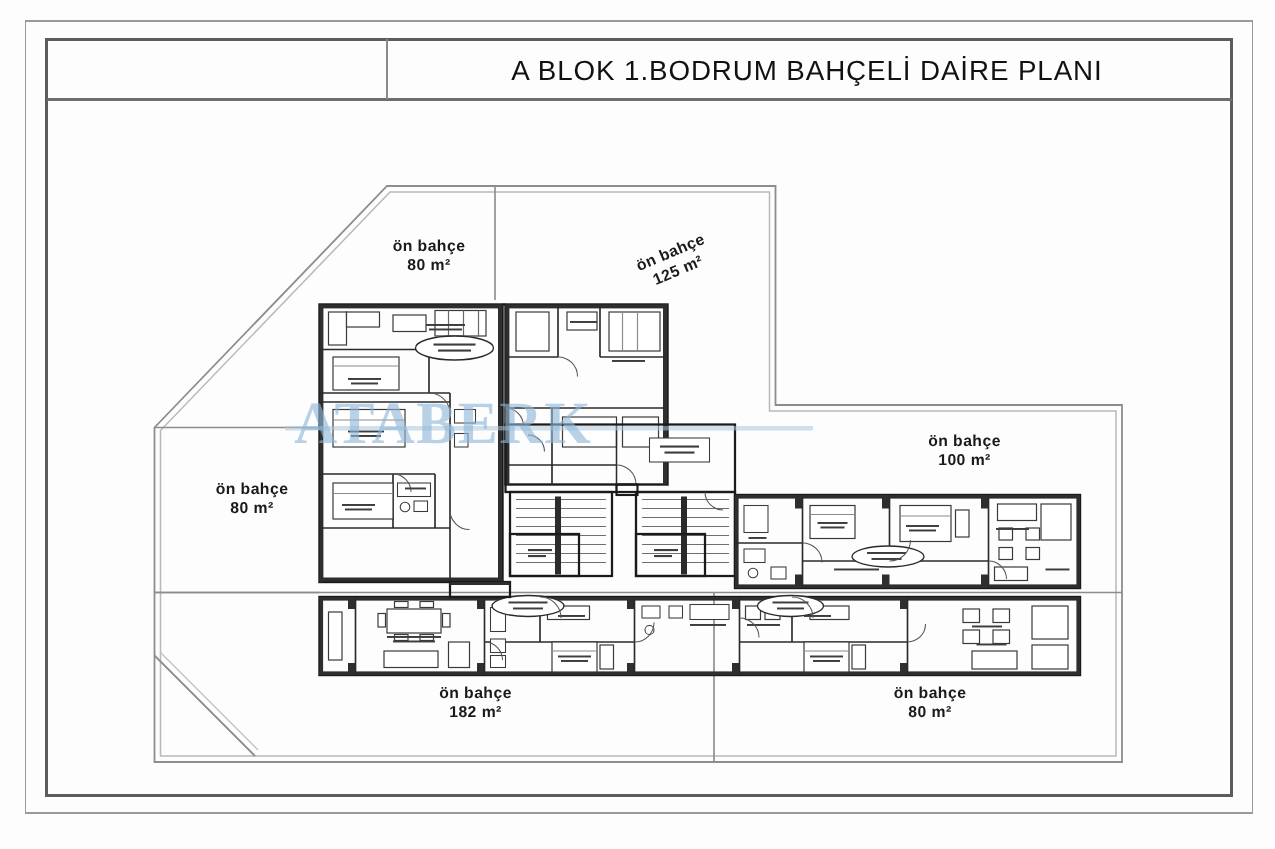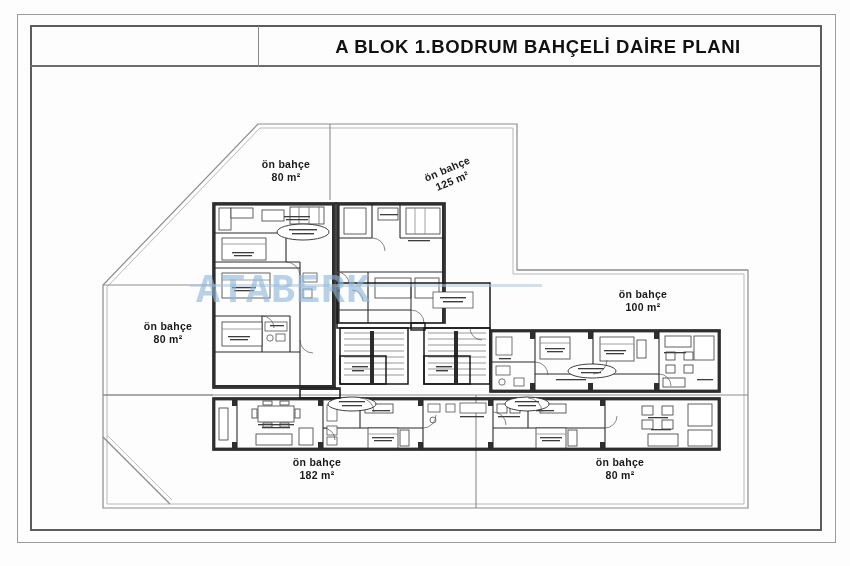--- a/index.html
+++ b/index.html
@@ -12,38 +12,37 @@
   }
   #sheet{
     position:absolute;left:0;top:0;width:850px;height:566px;
     background:#fdfdfd;
   }
   svg.layer{position:absolute;left:0;top:0;width:850px;height:566px;}
   .ttl{
     position:absolute;
     left:258px;top:32px;width:560px;height:30px;
     display:flex;align-items:center;justify-content:center;
-    font-size:18.5px;font-weight:bold;letter-spacing:.6px;
+    font-size:18.5px;font-weight:normal;letter-spacing:.6px;
     color:#111;white-space:nowrap;
   }
   .gl{
     position:absolute;
     font-size:10.5px;font-weight:bold;color:#1a1a1a;
     text-align:center;line-height:1.28;
     letter-spacing:.3px;
     white-space:nowrap;
   }
   .gl.rot{transform:rotate(-23deg);transform-origin:50% 50%;}
   .wm{
     position:absolute;left:196px;top:258px;
     font-size:40px;font-weight:bold;
     color:#8fb7d8;opacity:.62;letter-spacing:1px;
     white-space:nowrap;
-    font-family:Liberation Mono, monospace;
-    margin-top:11px;
+    font-family:Liberation Serif, serif;
   }
   .wmline{
     position:absolute;left:190px;top:284px;width:352px;height:3px;
     background:#a9c6de;opacity:.55;
   }
 </style>
 </head>
 <body>
 
 <div id="sheet">

